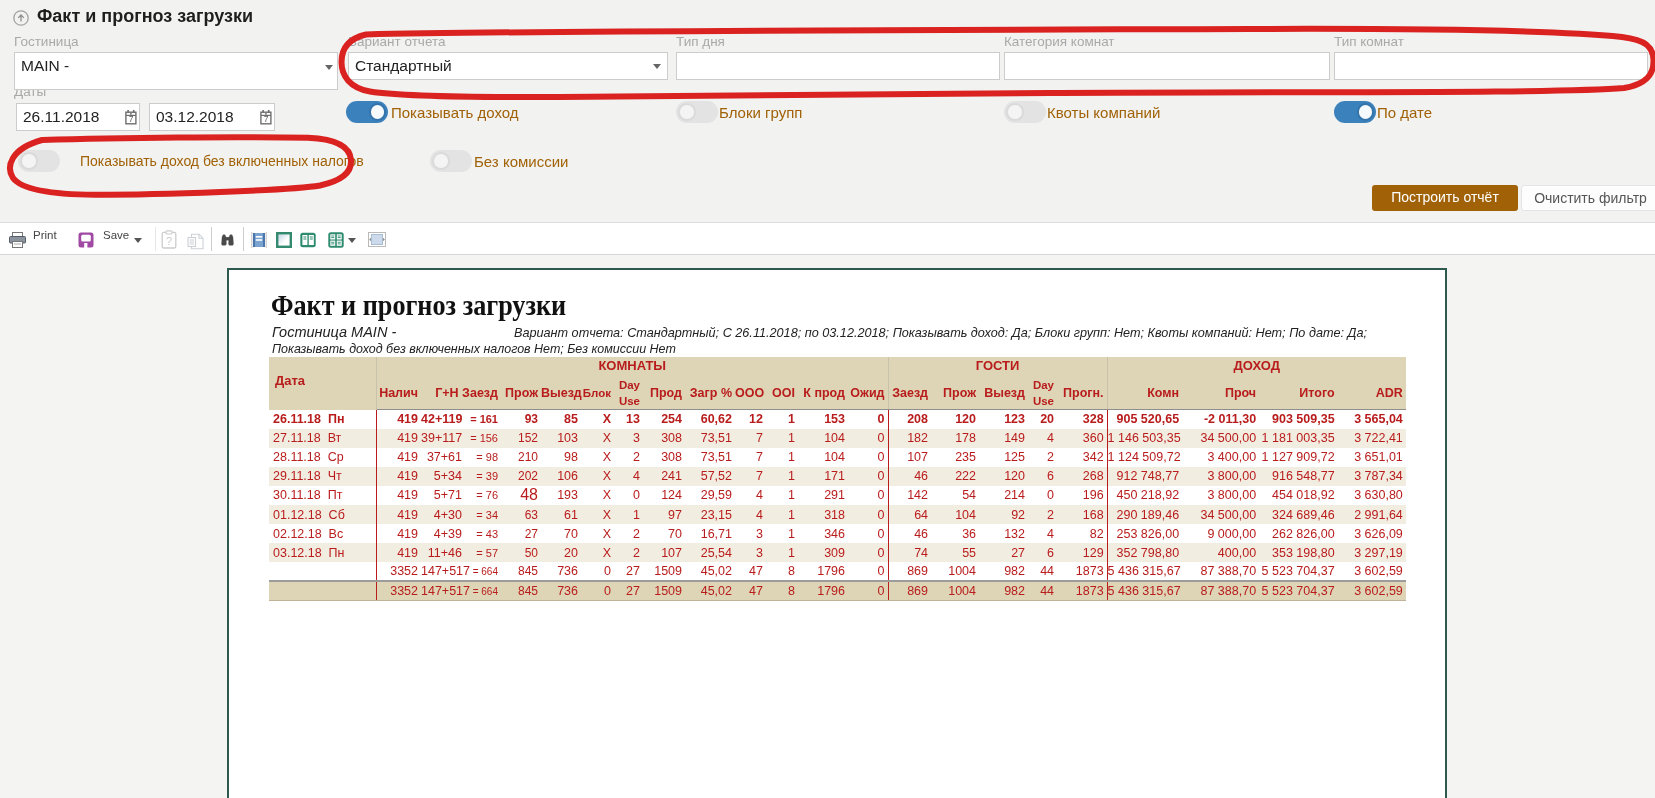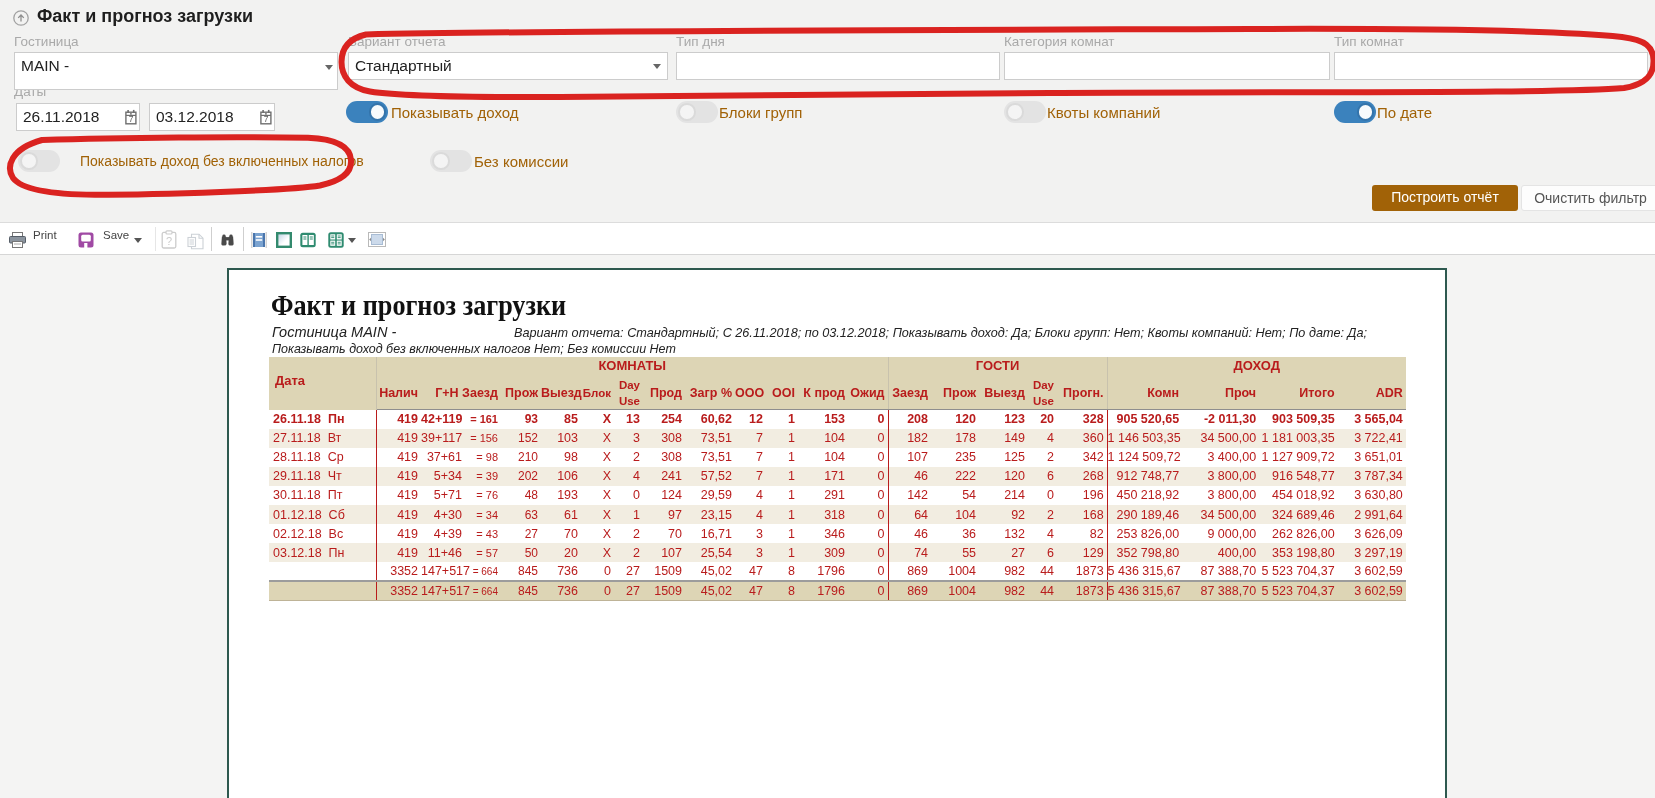--- a/index.html
+++ b/index.html
@@ -375,21 +375,21 @@
             <td>912 748,77</td>
             <td>3 800,00</td>
             <td>916 548,77</td>
             <td>3 787,34</td>
           </tr>
 <tr>
             <td class="cd vs">30.11.18&nbsp;&nbsp;Пт</td>
             <td>419</td>
             <td>5+71</td>
             <td style="font-size:11px;">= 76</td>
-            <td style="font-size:12px;">48</td>
+            <td style="font-size:16px;">48</td>
             <td>193</td>
             <td>X</td>
             <td>0</td>
             <td>124</td>
             <td>29,59</td>
             <td>4</td>
             <td>1</td>
             <td>291</td>
             <td class="vs">0</td>
             <td>142</td>

